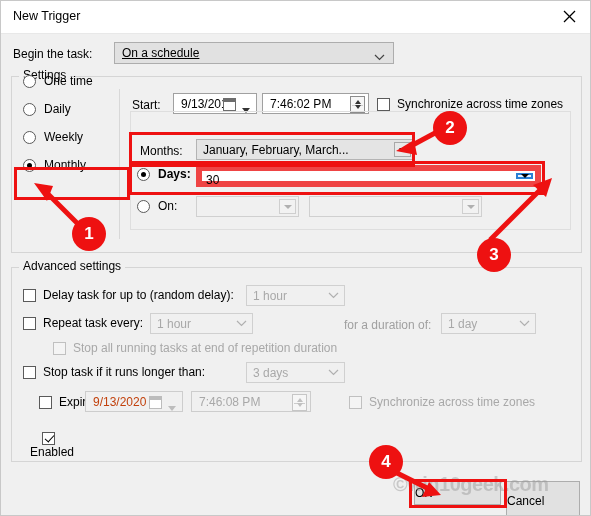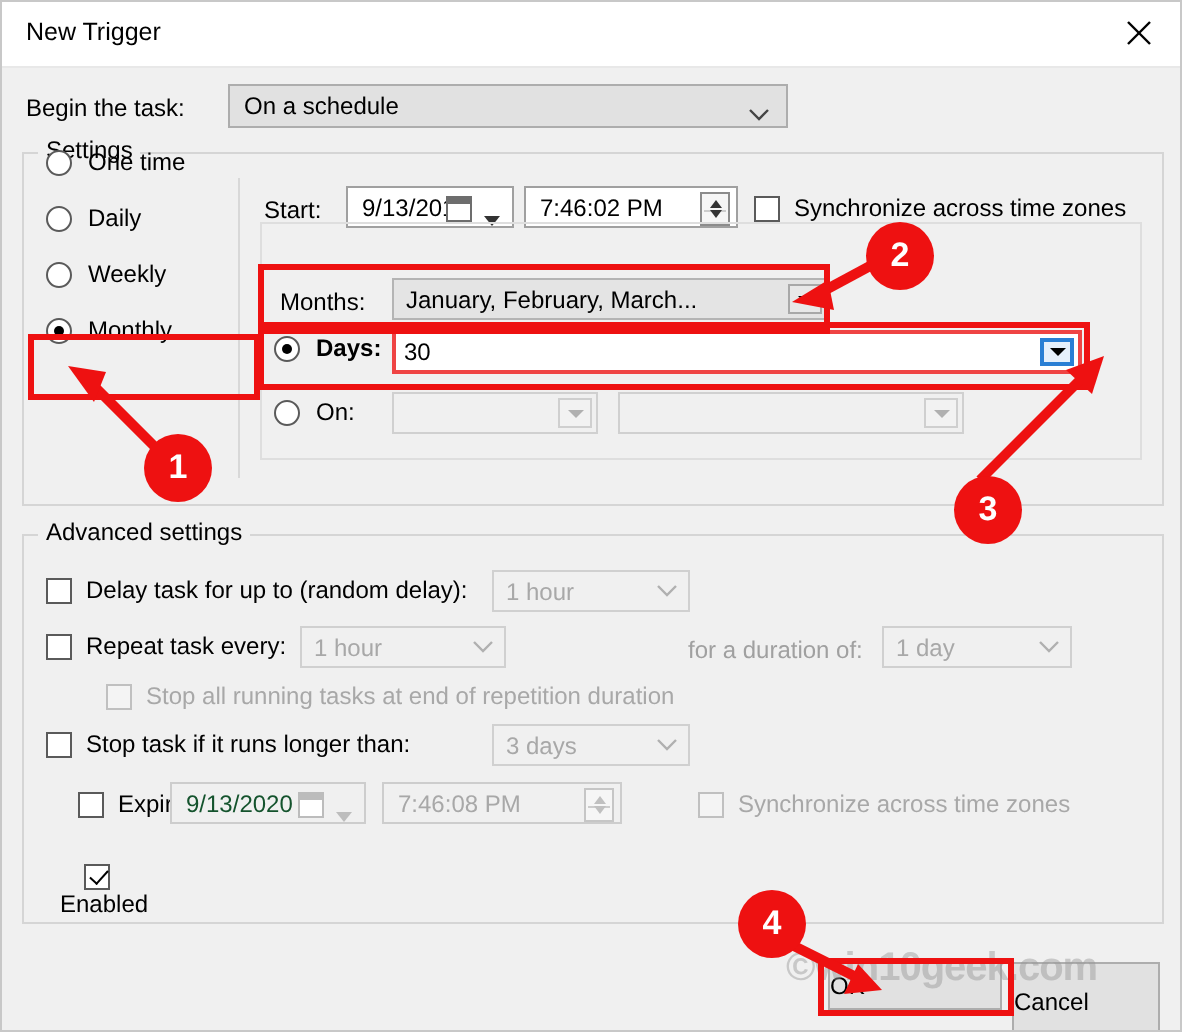--- a/index.html
+++ b/index.html
@@ -57,20 +57,21 @@
     left: 113px; top: 41px;
     width: 280px; height: 22px;
     background: #e1e1e1;
     border: 1px solid #adadad;
     box-sizing: border-box;
   }
   .begin-combo .val {
     position: absolute;
     left: 7px; top: 3px;
     font-size: 12px;
+    text-decoration: underline;
   }
   .begin-combo .chev {
     position: absolute;
     right: 8px; top: 7px;
   }
 
   
   .groupbox {
     position: absolute;
     border: 1px solid #d5d5d5;
@@ -142,21 +143,21 @@
     position: absolute;
     font-size: 12px;
     color: #000;
     white-space: nowrap;
   }
   .lbl.dim { color: #a0a0a0; }
 
   .textfield {
     position: absolute;
     background: #ffffff;
-    border: 2px solid #ef4444;
+    border: 6px solid #ef4444;
     box-sizing: border-box;
     font-size: 12px;
   }
   .textfield .val {
     position: absolute;
     left: 4px; top: 2px;
   }
 
   .combo {
     position: absolute;
@@ -191,21 +192,21 @@
 
   
   .datefield {
     position: absolute;
     background: #ffffff;
     border: 1px solid #a0a0a0;
     box-sizing: border-box;
   }
   .datefield.dim { background: #f0f0f0; border-color: #cdcdcd; }
   .datefield .val { position: absolute; left: 7px; top: 3px; font-size: 12px; }
-  .datefield.dim .val { color: #14532d; }
+  .datefield.dim .val { color: #c2410c; }
   .cal-icon {
     position: absolute;
     right: 20px; top: 4px;
     width: 13px; height: 13px;
     border: 1px solid #6d6d6d;
     box-sizing: border-box;
     background: #ffffff;
   }
   .cal-icon::before {
     content: "";

